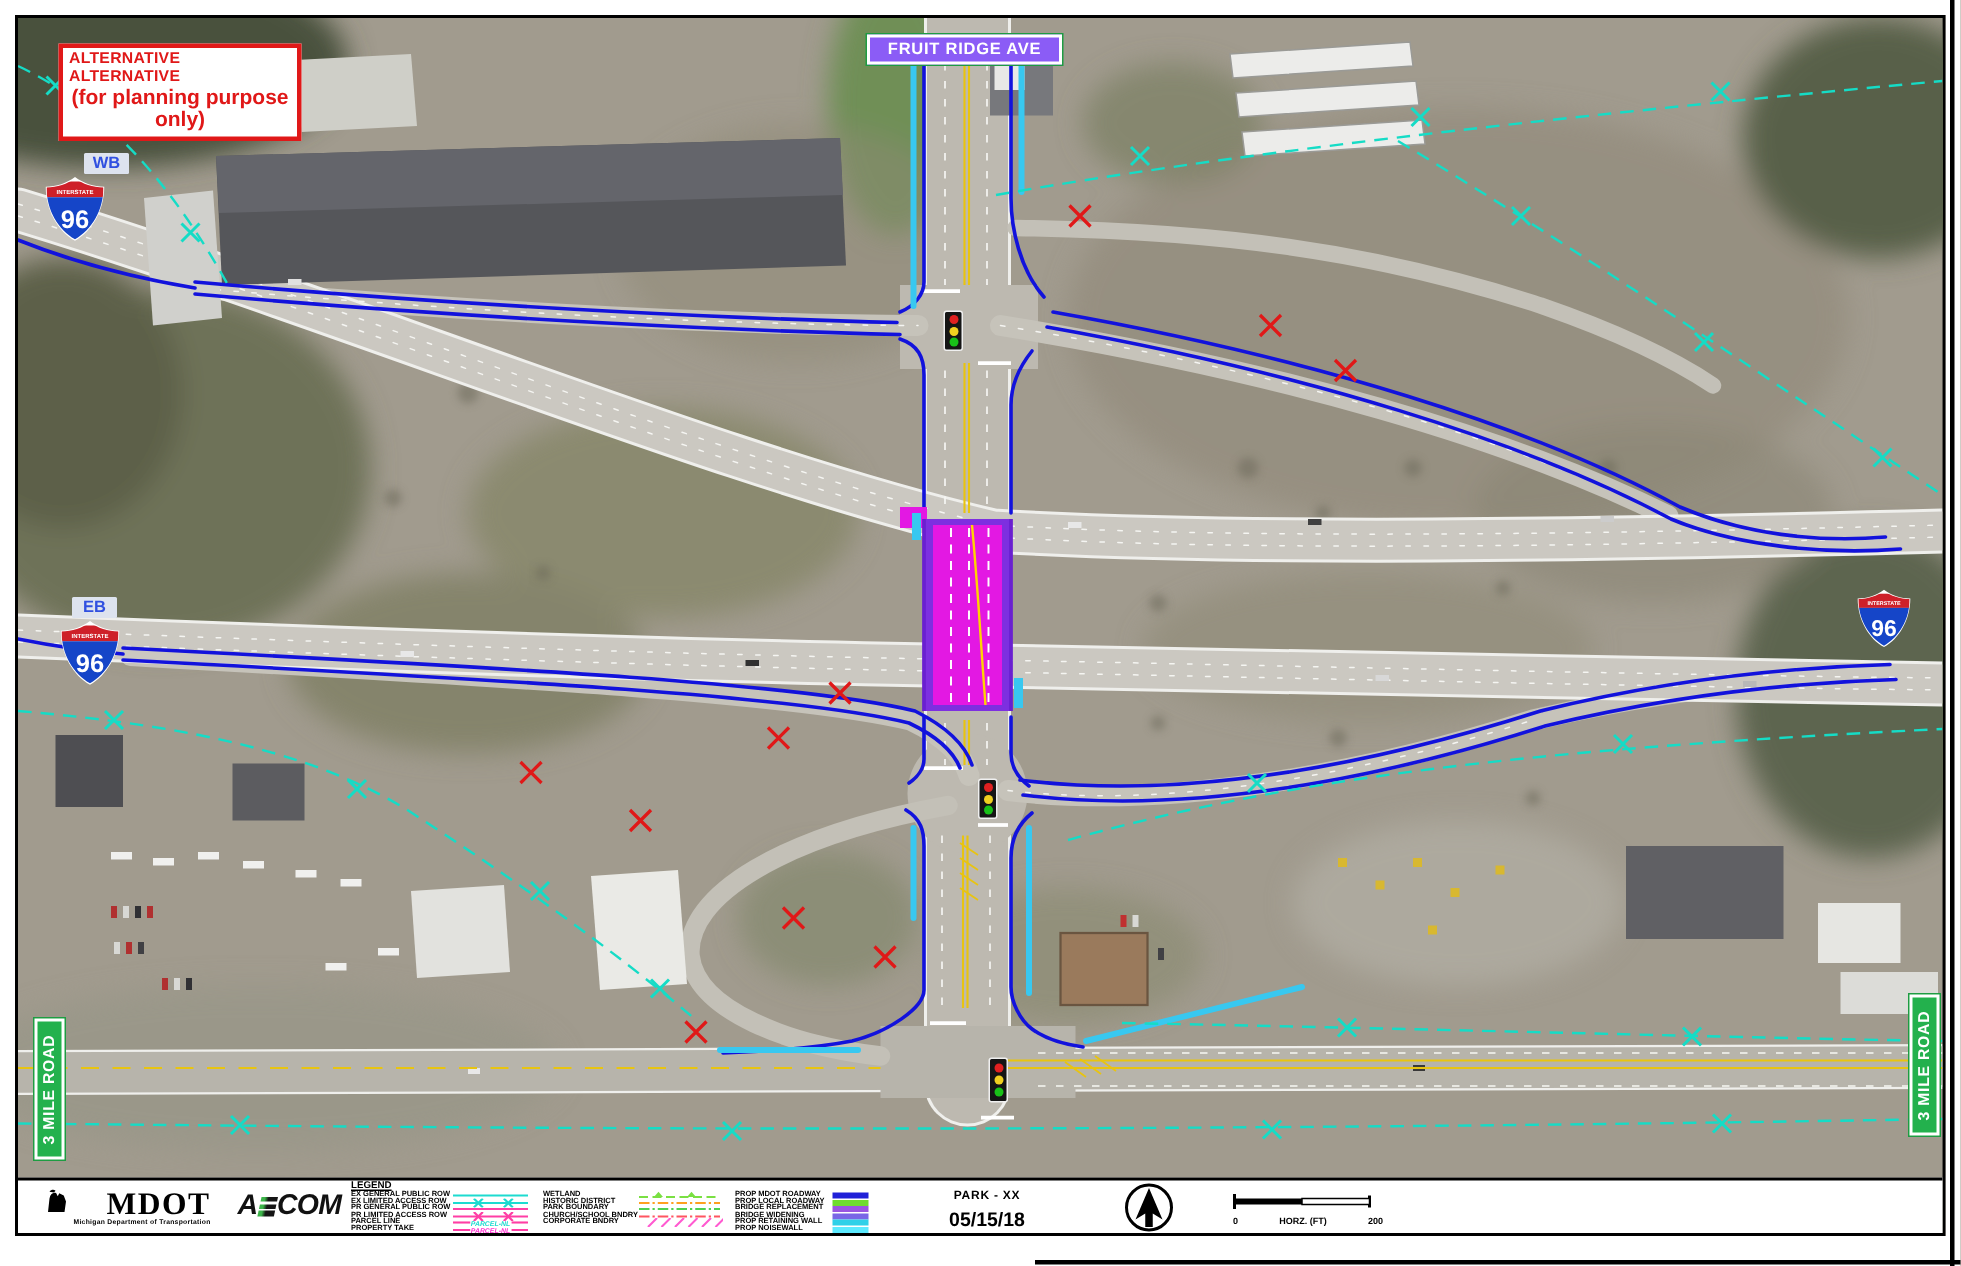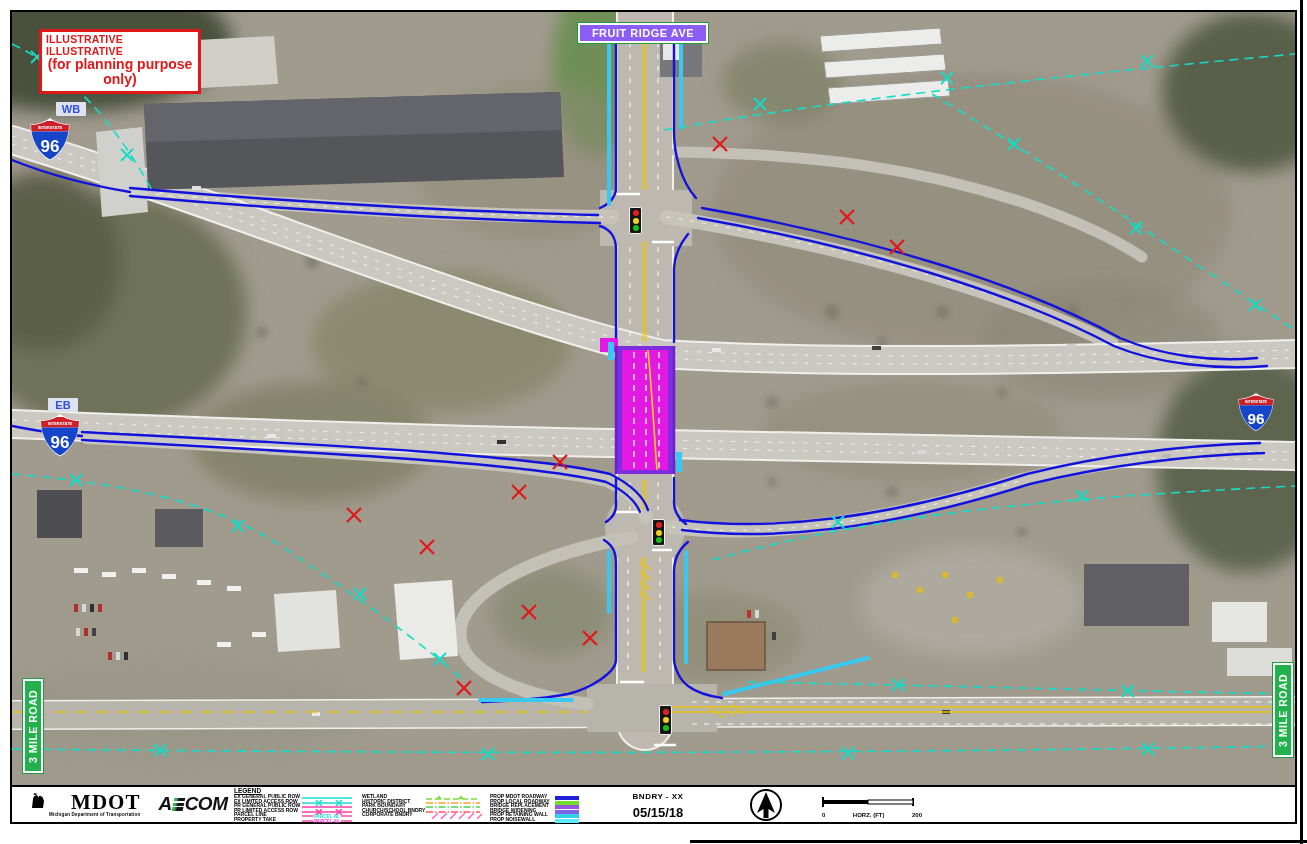--- a/index.html
+++ b/index.html
@@ -365,21 +365,21 @@
         <path d="M500,473 L514,487 M514,473 L500,487"></path>
         <path d="M335,496 L349,510 M349,496 L335,510"></path>
         <path d="M408,528 L422,542 M422,528 L408,542"></path>
         <path d="M510,593 L524,607 M524,593 L510,607"></path>
         <path d="M571,619 L585,633 M585,619 L571,633"></path>
         <path d="M445,669 L459,683 M459,669 L445,683"></path>
       </g>
     </svg>
 
     <div class="warnbox">
-      <div class="l1">ILLUSTRATIVE ILLUSTRATIVE</div>
+      <div class="l1">ALTERNATIVE ALTERNATIVE</div>
       <div class="l2">(for planning  purpose only)</div>
     </div>
 
     <div class="hroad">FRUIT RIDGE AVE</div>
     <div class="vroad" style="left:11px; top:667px;">3 MILE ROAD</div>
     <div class="vroad" style="left:1261px; top:651px;">3 MILE ROAD</div>
 
     <div class="dirlabel" style="left:44px; top:90px;">WB</div>
     <div class="shield" style="left:18px; top:105px;">
       <svg width="40" height="44" viewBox="0 0 40 44">
@@ -591,21 +591,21 @@
               <span class="lg-label">PROP NOISEWALL</span>
               <span class="lg-sym"><svg xmlns="http://www.w3.org/2000/svg" width="28" height="6" viewBox="0 0 28 6">
                   <rect x="2" y="1" width="24" height="4" fill="#5ceaff"></rect>
                 </svg></span>
             </div>
           </div>
       </div>
     </div>
 
     <div class="pageinfo">
-      <div class="pg">BNDRY - XX</div>
+      <div class="pg">PARK - XX</div>
       <div class="dt">05/15/18</div>
     </div>
 
     <div class="north">
       <svg width="34" height="34" viewBox="-17 -17 34 34">
         <circle cx="0" cy="0" r="15" fill="#fff" stroke="#000" stroke-width="2"></circle>
         <polygon points="0,-13 9,8 2.5,4 2.5,13 -2.5,13 -2.5,4 -9,8" fill="#000"></polygon>
       </svg>
     </div>
 

